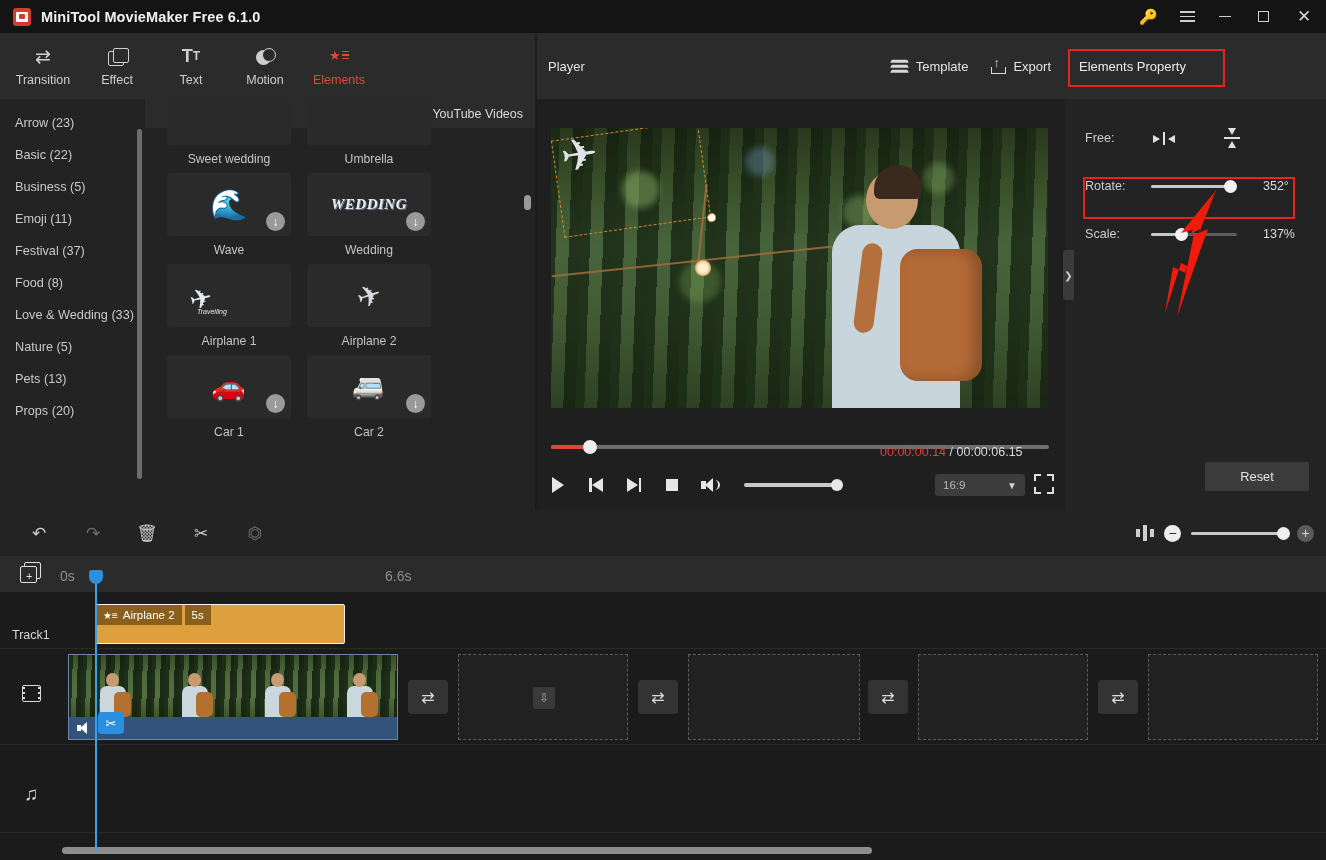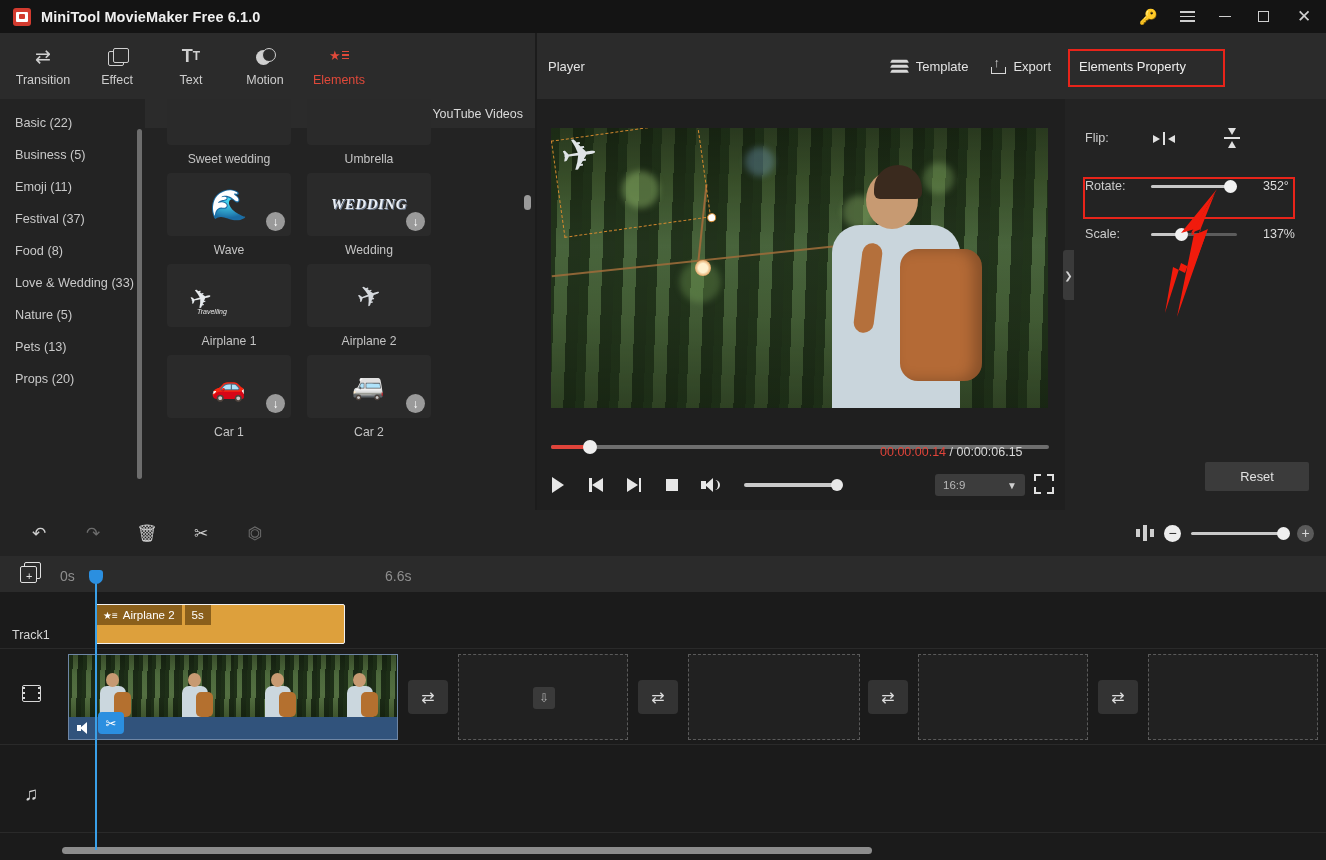--- a/index.html
+++ b/index.html
@@ -358,20 +358,21 @@
               <i></i>
               <i></i>
             </span>
           </span>
       </span>
       <span class="tlabel">Elements</span>
     </div>
   </div>
 
   <div class="catlist">
+    <div class="cat-item">Arrow (23)</div>
     <div class="cat-item">Basic (22)</div>
     <div class="cat-item">Business (5)</div>
     <div class="cat-item">Emoji (11)</div>
     <div class="cat-item">Festival (37)</div>
     <div class="cat-item">Food (8)</div>
     <div class="cat-item">Love &amp; Wedding (33)</div>
     <div class="cat-item">Nature (5)</div>
     <div class="cat-item">Pets (13)</div>
     <div class="cat-item">Props (20)</div>
     <div class="cat-scroll"></div>
@@ -538,21 +539,21 @@
       <i></i>
       <i></i>
     </div>
 
   <div class="proppane">
     <div class="prop-head">
       <span class="prop-title">Elements Property</span>
     </div>
     <div class="prop-body">
       <div class="prow" style="margin-top:22px">
-        <span class="plabel">Flip:</span>
+        <span class="plabel">Free:</span>
         <span class="flip-btn">
           <span class="flip-h">
               <i class="l"></i>
               <i class="bar"></i>
               <i class="r"></i>
             </span>
         </span>
         <span class="flip-btn" style="margin-left:34px">
           <span class="flip-v">
               <i class="t"></i>

